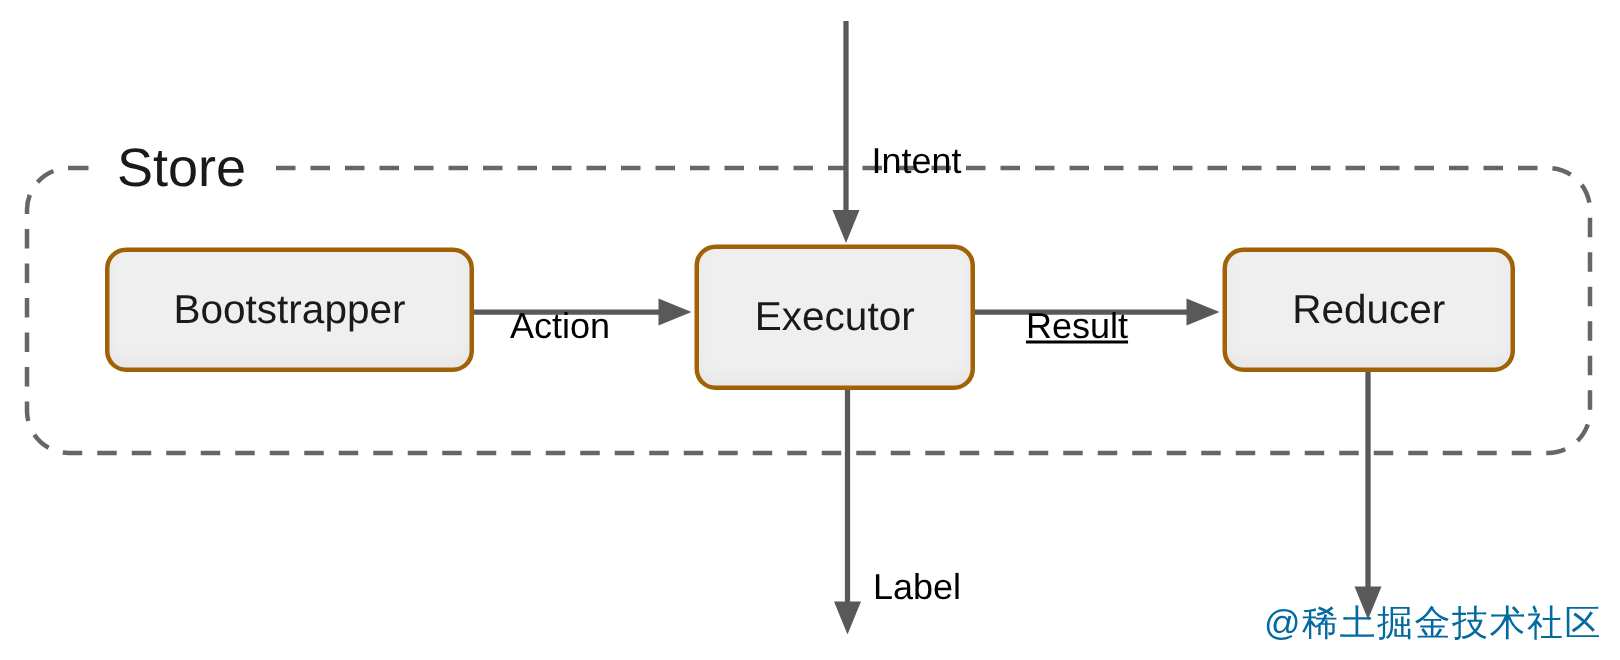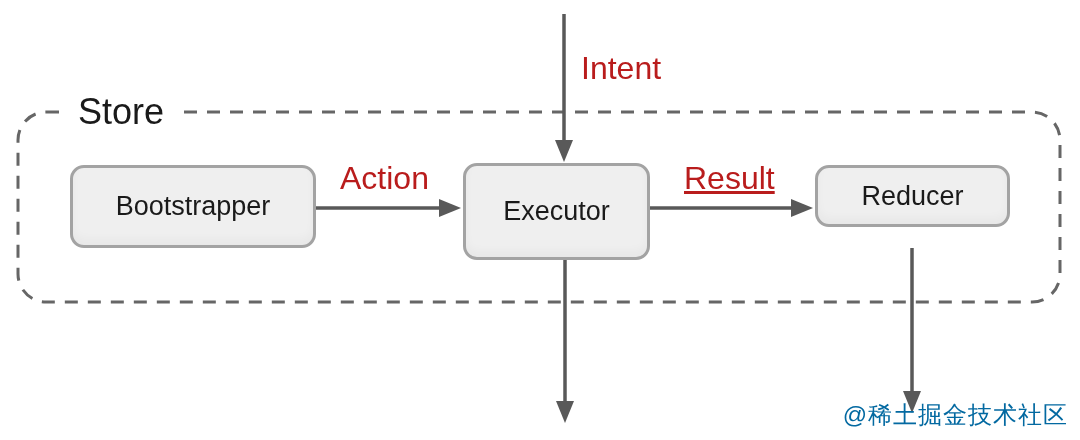--- a/index.html
+++ b/index.html
@@ -17,37 +17,38 @@
   }
   .layer {
     position: absolute;
     left: 0;
     top: 0;
   }
   .node {
     position: absolute;
     box-sizing: border-box;
     background: #efefef;
-    border: 3px solid #a3a3a3;
+    border: 3px solid #a16207;
     border-radius: 14px;
     display: flex;
     align-items: center;
     justify-content: center;
     font-size: 27px;
     color: #1a1a1a;
     box-shadow: inset 0 -6px 10px rgba(0,0,0,0.03);
   }
   .node-bootstrapper { left: 70px;  top: 165px; width: 246px; height: 83px; }
   .node-executor     { left: 463px; top: 163px; width: 187px; height: 97px; }
-  .node-reducer      { left: 815px; top: 165px; width: 195px; height: 62px; }
+  .node-reducer      { left: 815px; top: 165px; width: 195px; height: 83px; }
   .edge-label {
     position: absolute;
-    font-size: 32px;
-    color: #b91c1c;
+    font-size: 24px;
+    color: #000000;
     white-space: nowrap;
+    margin-top: 44px;
   }
   .lbl-intent { left: 581px; top: 50px;  }
   .lbl-action { left: 340px; top: 160px; text-align: center; }
   .lbl-result { left: 684px; top: 160px; text-decoration: underline; }
   .lbl-label  { left: 582px; top: 334px; }
   .lbl-state  { left: 930px; top: 336px; }
   .container-label {
     position: absolute;
     left: 62px;
     top: 93px;
@@ -99,16 +100,17 @@
   <div class="node node-executor">
     <span>Executor</span>
   </div>
   <div class="node node-reducer">
     <span>Reducer</span>
   </div>
 
   <div class="edge-label lbl-intent">Intent</div>
   <div class="edge-label lbl-action">Action</div>
   <div class="edge-label lbl-result">Result</div>
+  <div class="edge-label lbl-label">Label</div>
 
   <div class="watermark">@稀土掘金技术社区</div>
 
 </div>
 
 </body></html>

